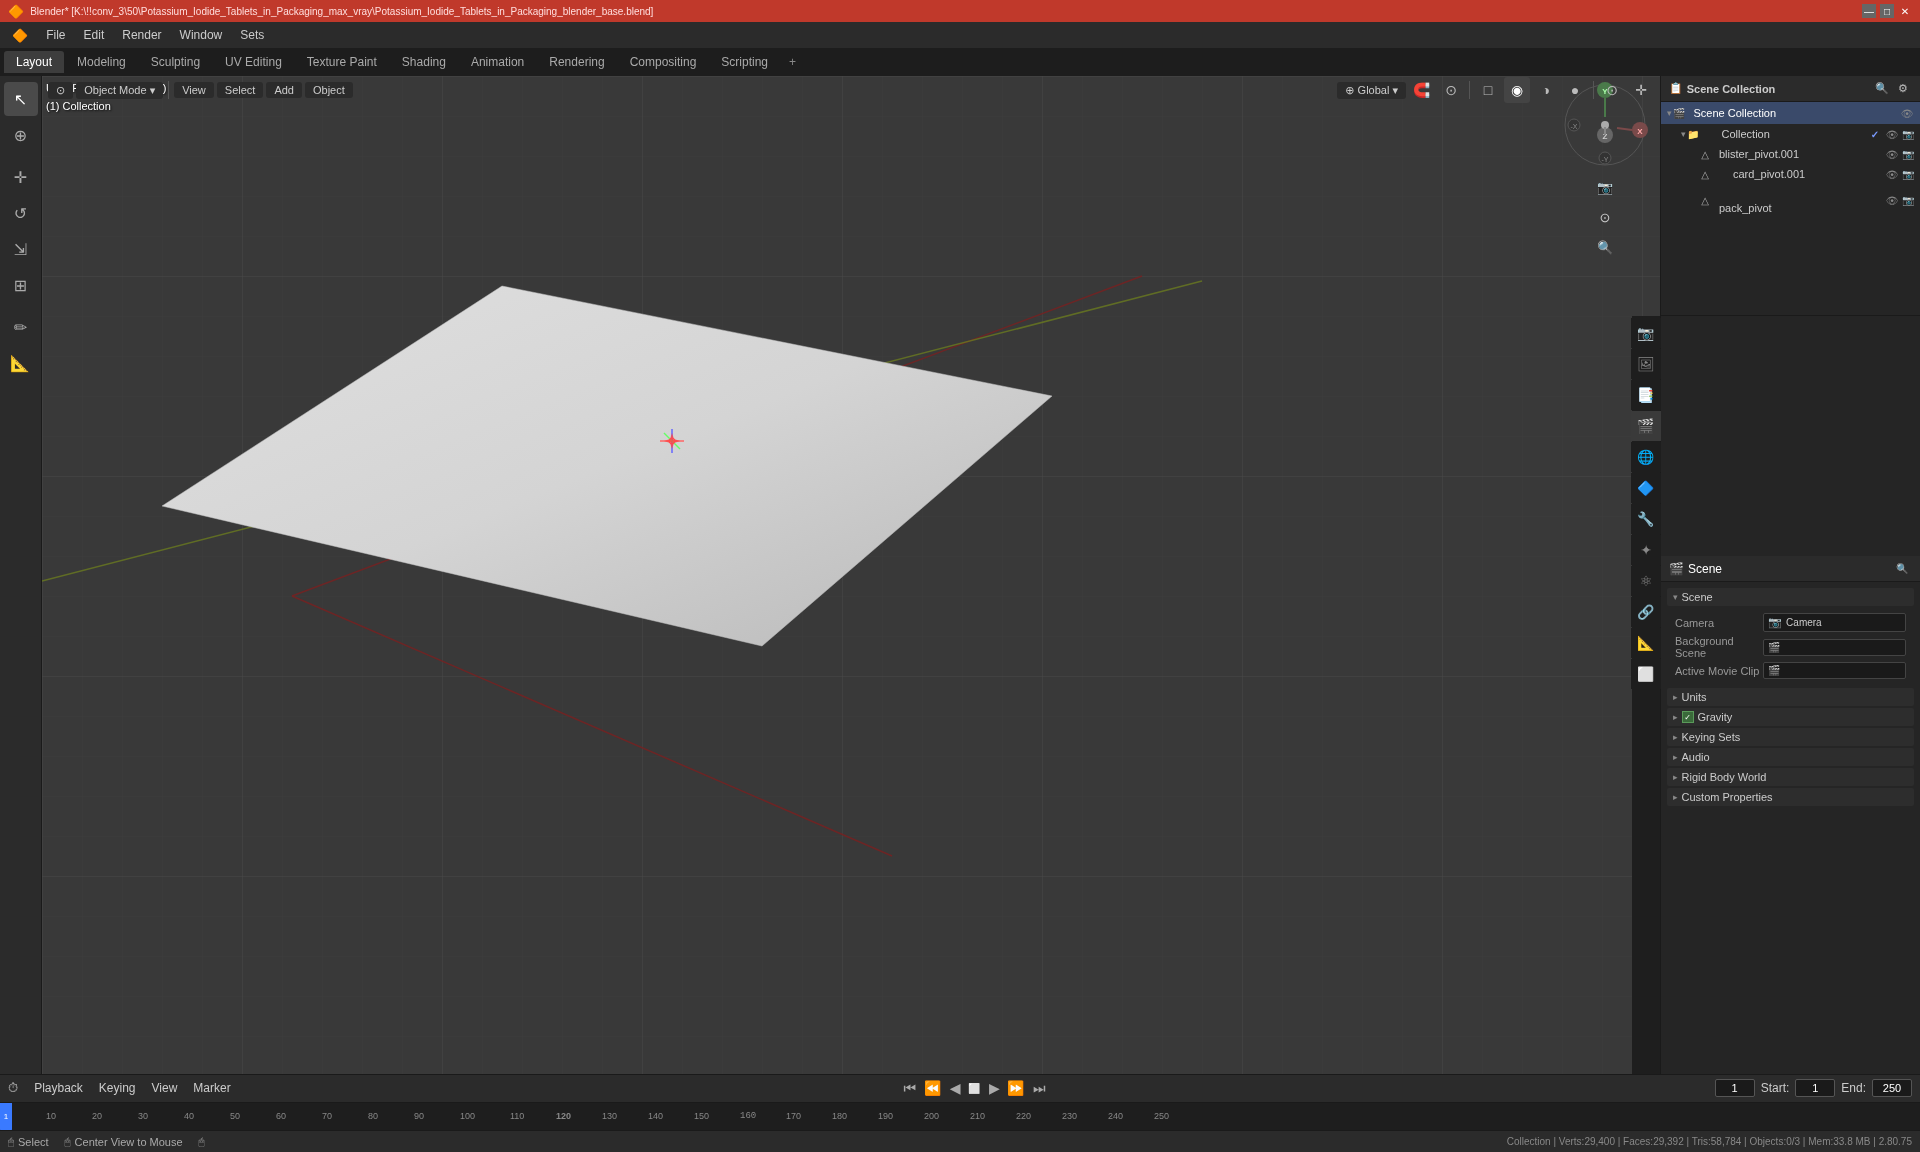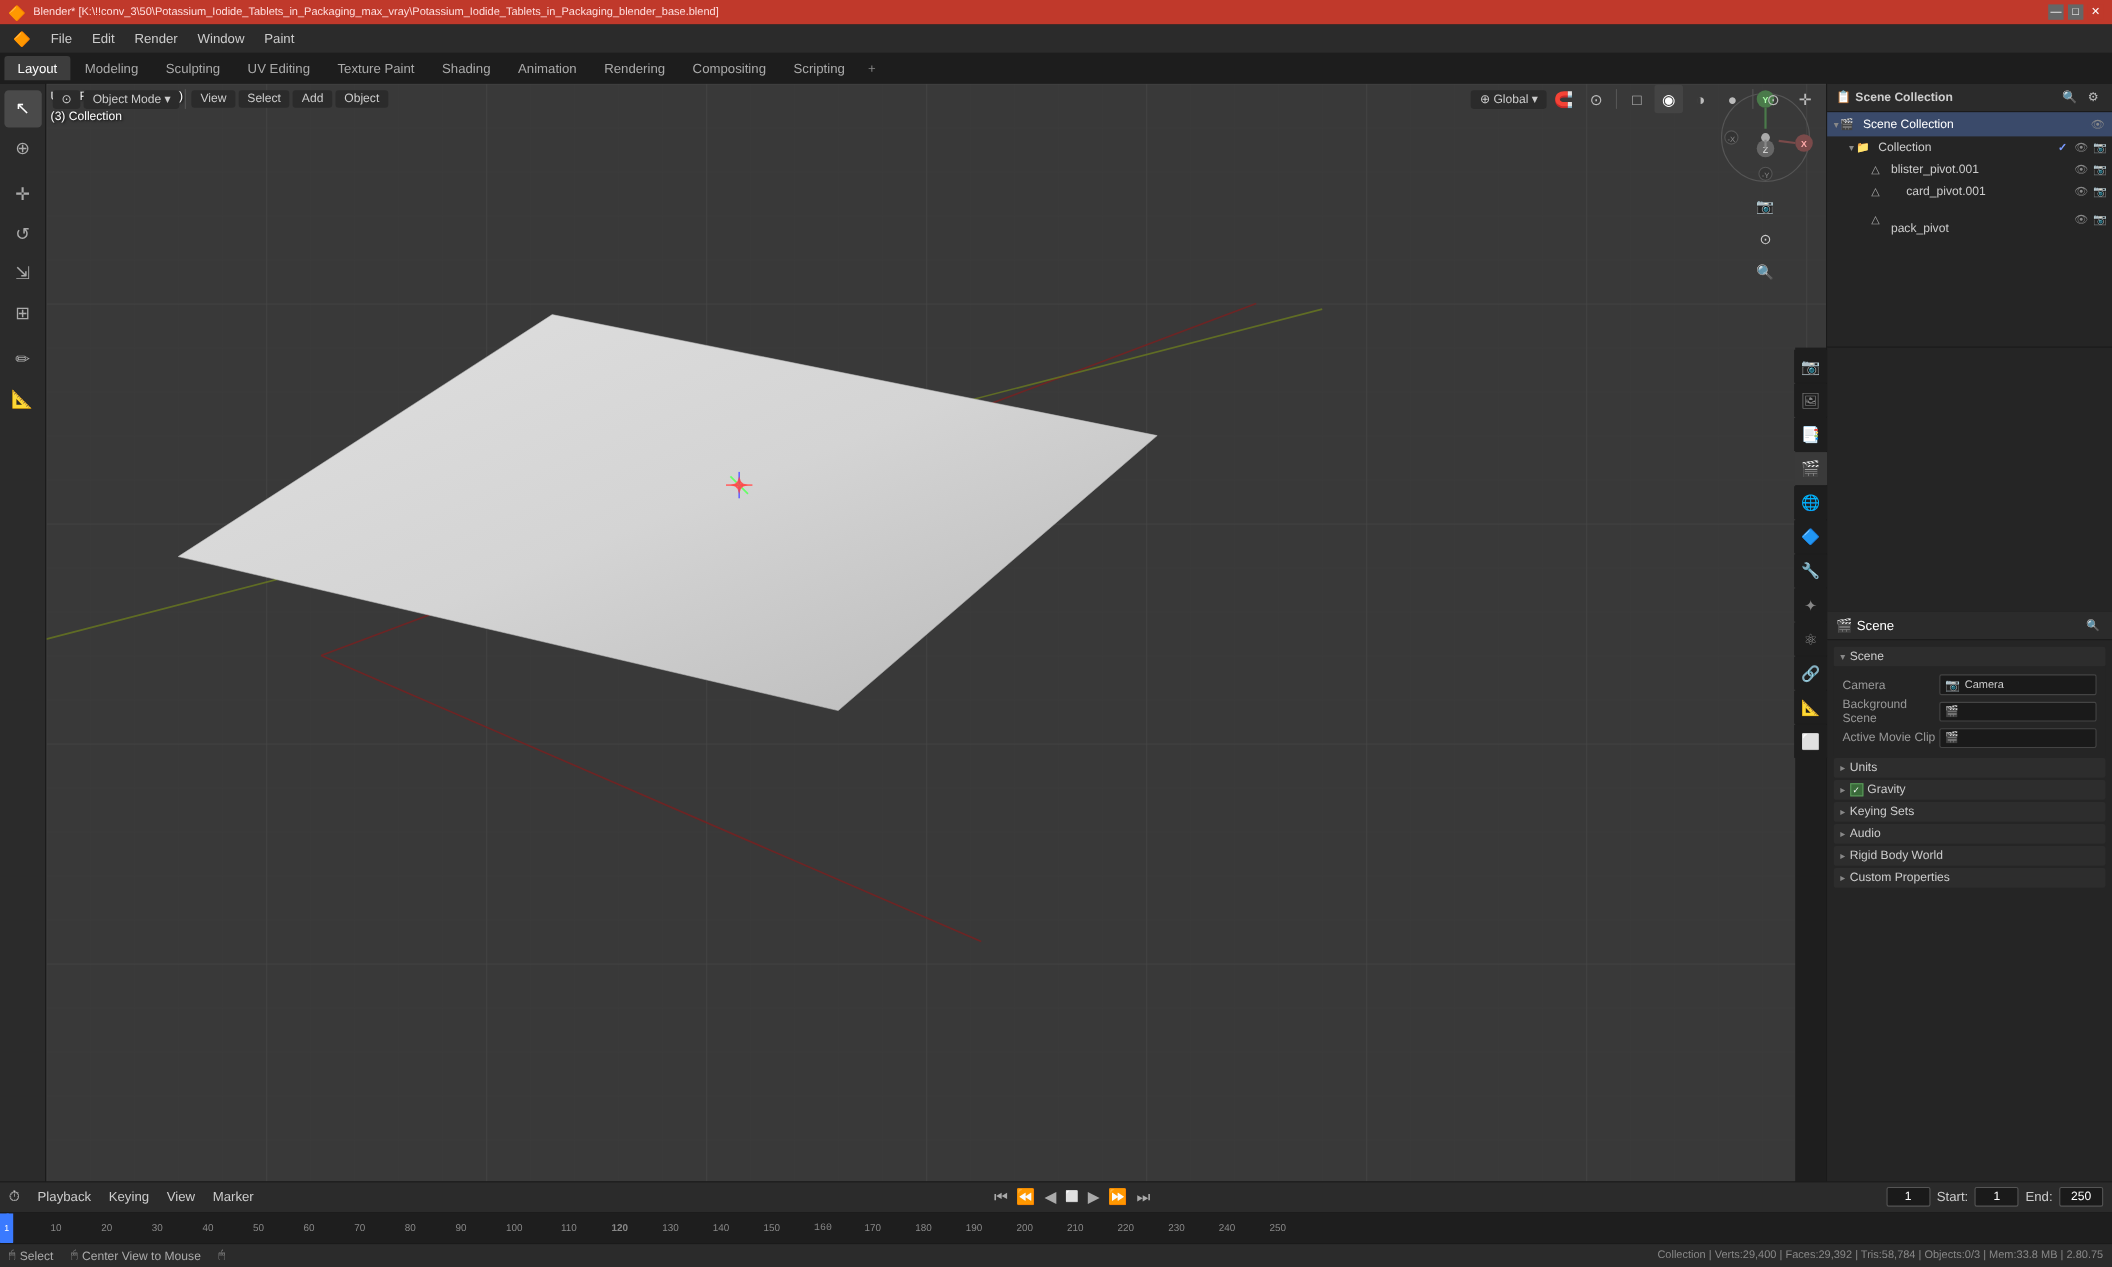--- a/index.html
+++ b/index.html
@@ -478,21 +478,21 @@
     <button class="title-btn" style="background:#c0392b;">✕</button>
   </div>
 </div>
 
 <div id="menu-bar">
   <span class="menu-item" style="color:#fff; font-size:13px;">🔶</span>
   <span class="menu-item">File</span>
   <span class="menu-item">Edit</span>
   <span class="menu-item">Render</span>
   <span class="menu-item">Window</span>
-  <span class="menu-item">Paint</span>
+  <span class="menu-item">Sets</span>
 </div>
 
 <div id="top-tabs">
   <div class="tab-item active">Layout</div>
   <div class="tab-item">Modeling</div>
   <div class="tab-item">Sculpting</div>
   <div class="tab-item">UV Editing</div>
   <div class="tab-item">Texture Paint</div>
   <div class="tab-item">Shading</div>
   <div class="tab-item">Animation</div>
@@ -581,21 +581,21 @@
         <line x1="0" y1="-12" x2="0" y2="12" stroke="#6666ff" stroke-width="1.5"></line>
         <line x1="-8" y1="-8" x2="8" y2="8" stroke="#66ff66" stroke-width="1.5"></line>
         <circle cx="0" cy="0" r="3" fill="none" stroke="#ff6666" stroke-width="1"></circle>
 
         <polygon points="0,-8 2,-2 8,0 2,2 0,8 -2,2 -8,0 -2,-2" fill="#ff4444" opacity="0.8"></polygon>
       </g>
     </svg>
 
     <div class="viewport-info-overlay">
       <div>User Perspective (Local)</div>
-      <div>(3) Collection</div>
+      <div>(1) Collection</div>
     </div>
 
     <div style="position:absolute; top:4px; right:10px; display:flex; flex-direction:column; gap:4px; align-items:center;">
 
       <div style="width:90px; height:90px; position:relative;">
         <svg width="90" height="90" viewBox="0 0 90 90">
           <circle cx="45" cy="45" r="40" fill="none" stroke="#555" stroke-width="1"></circle>
 
           <circle cx="45" cy="10" r="8" fill="#4a7a4a"></circle>
           <text x="45" y="14" text-anchor="middle" fill="#aaffaa" font-size="8" font-weight="bold">Y</text>
@@ -642,21 +642,21 @@
       <span class="outliner-icon" style="color:#7a9aff;">🎬</span>
       <span style="color:#fff; font-size:11px; margin-left:2px;">Scene Collection</span>
       <div class="outliner-right-icons">
         <span class="out-icon">👁</span>
       </div>
     </div>
 
     <div class="outliner-item outliner-indent">
       <span class="collapse-arrow">▾</span>
       <span class="outliner-icon" style="color:#7a9aff;">📁</span>
-      <span style="font-size:11px; color:#ccc; margin-left:2px;">Collection</span>
+      <span style="font-size:11px; color:#ccc; margin-left:16px;">Collection</span>
       <div class="outliner-right-icons">
         <span class="out-icon" style="color:#7a9aff; font-weight:bold;">✓</span>
         <span class="out-icon">👁</span>
         <span class="out-icon">📷</span>
       </div>
     </div>
 
     <div class="outliner-item outliner-indent2">
       <span class="outliner-icon" style="color:#aaa;">△</span>
       <span style="font-size:11px; color:#ccc; margin-left:2px;">blister_pivot.001</span>

